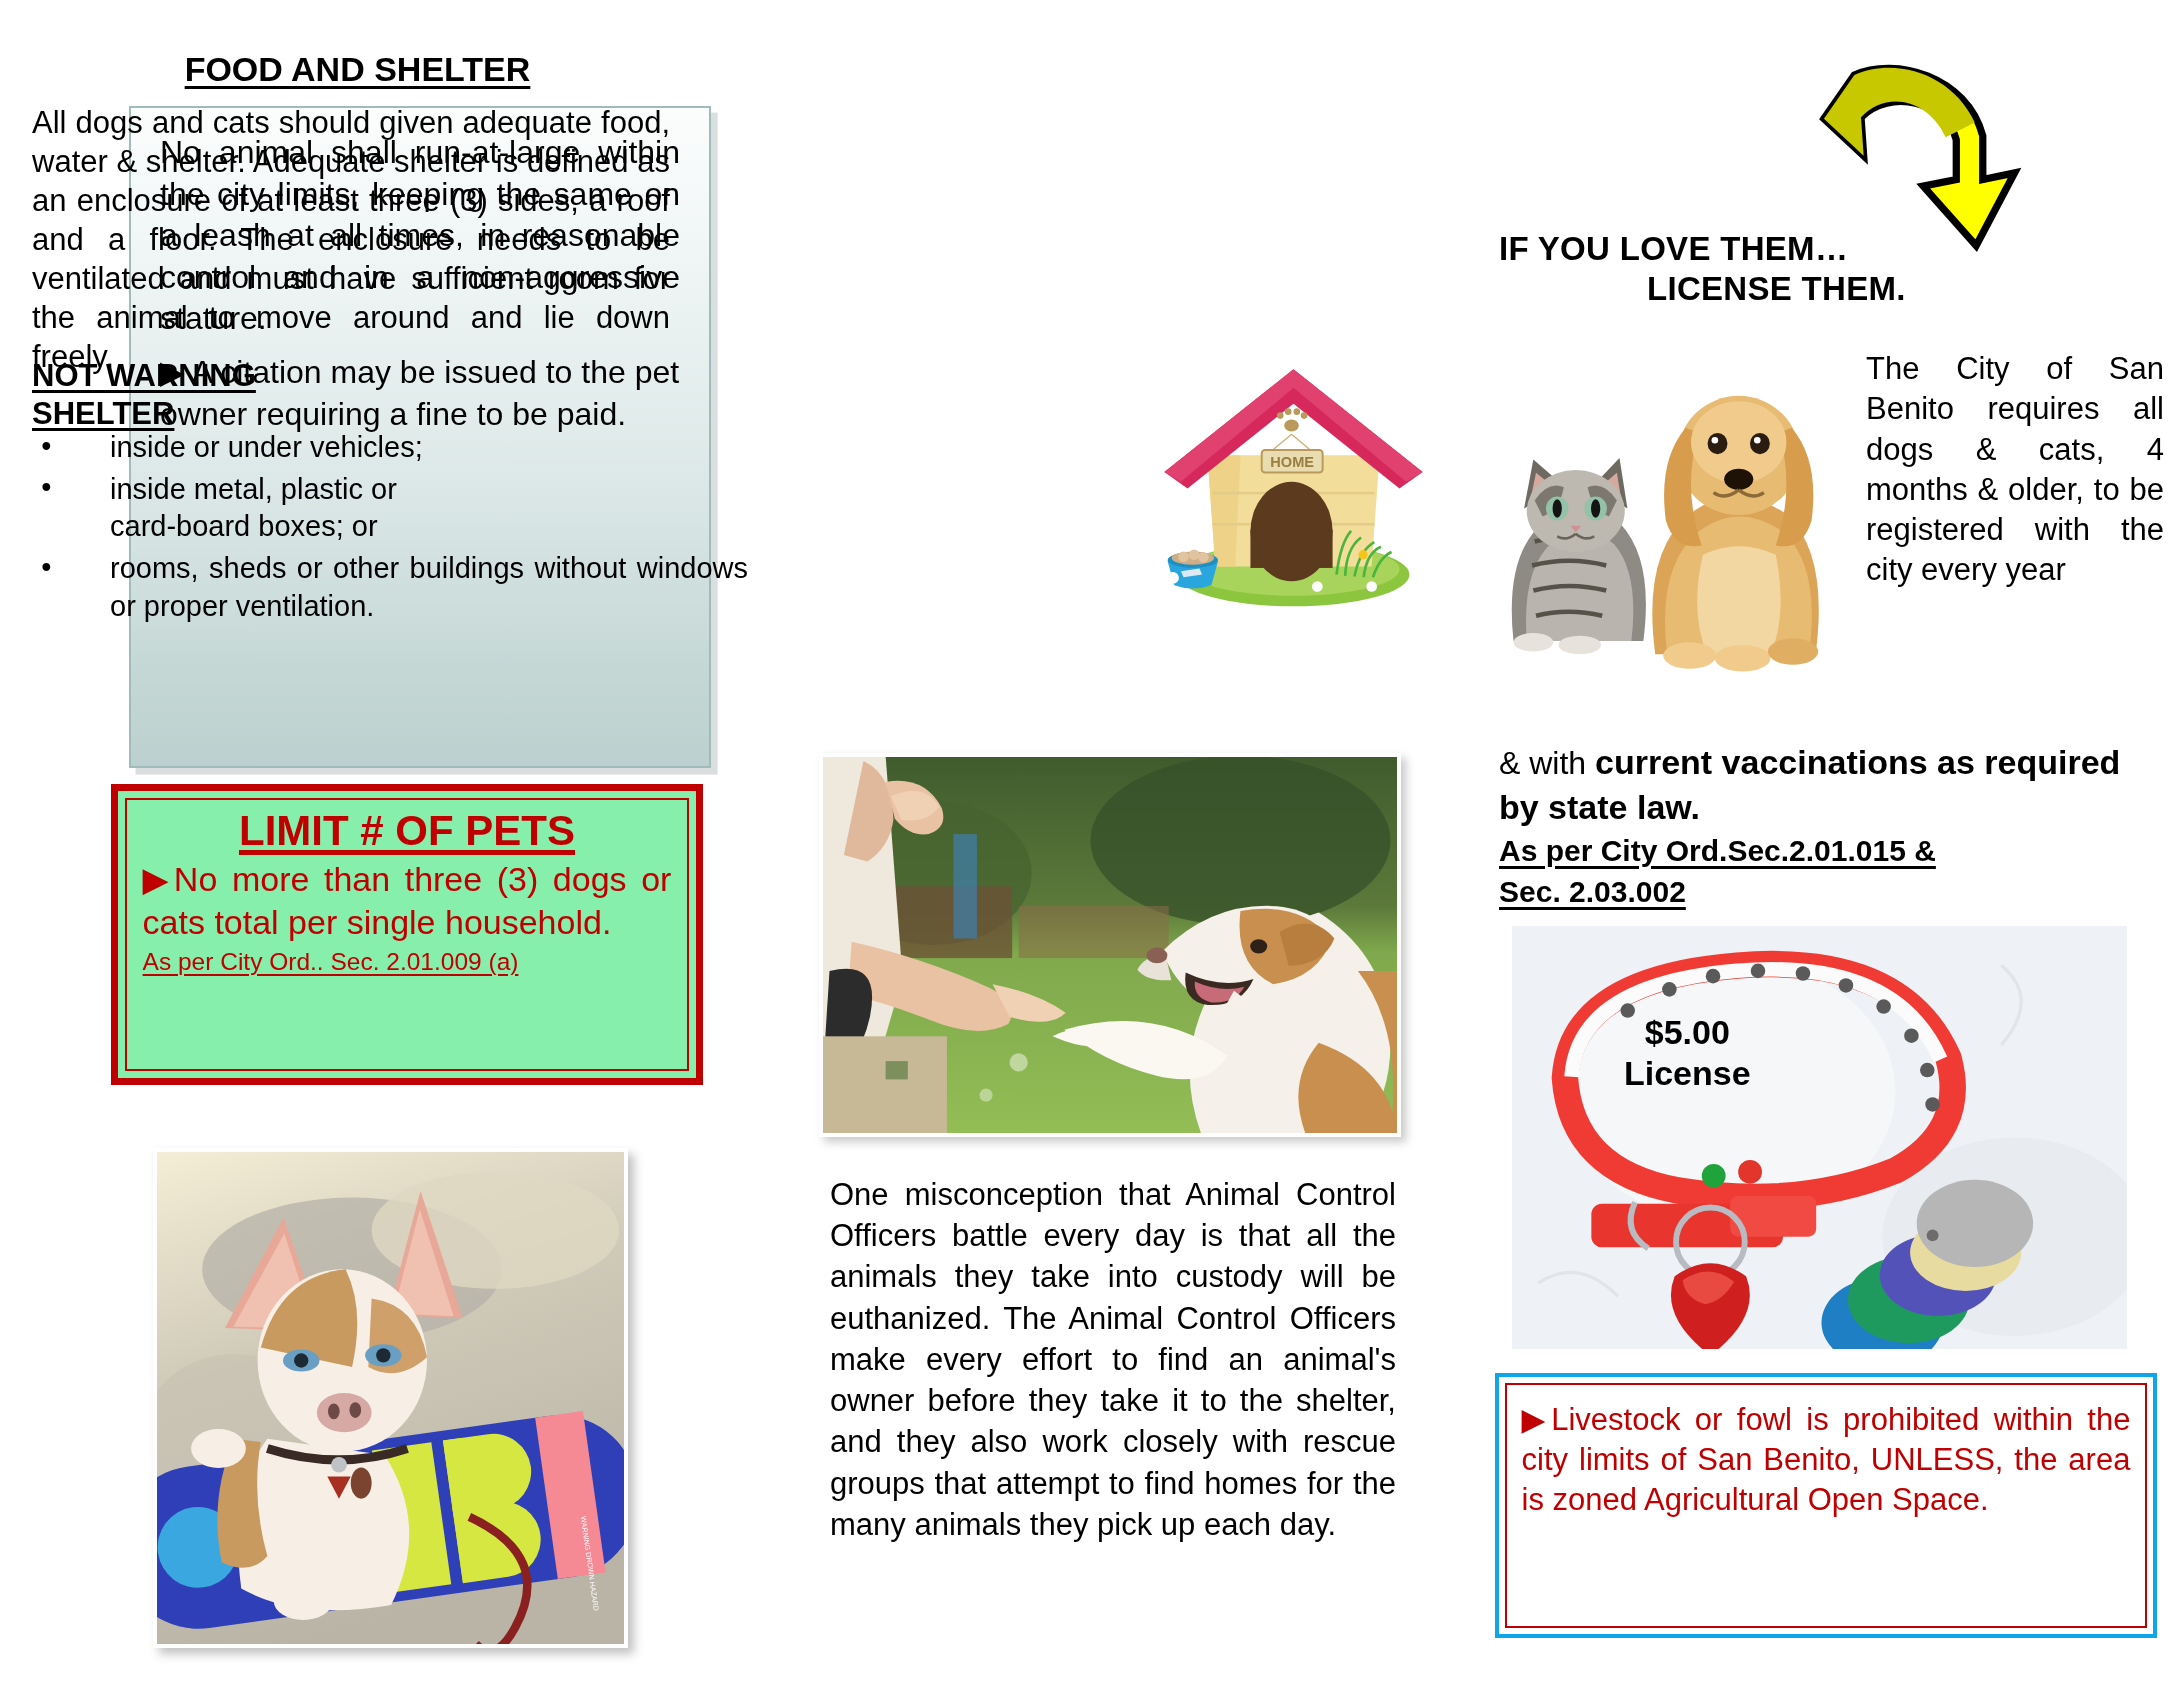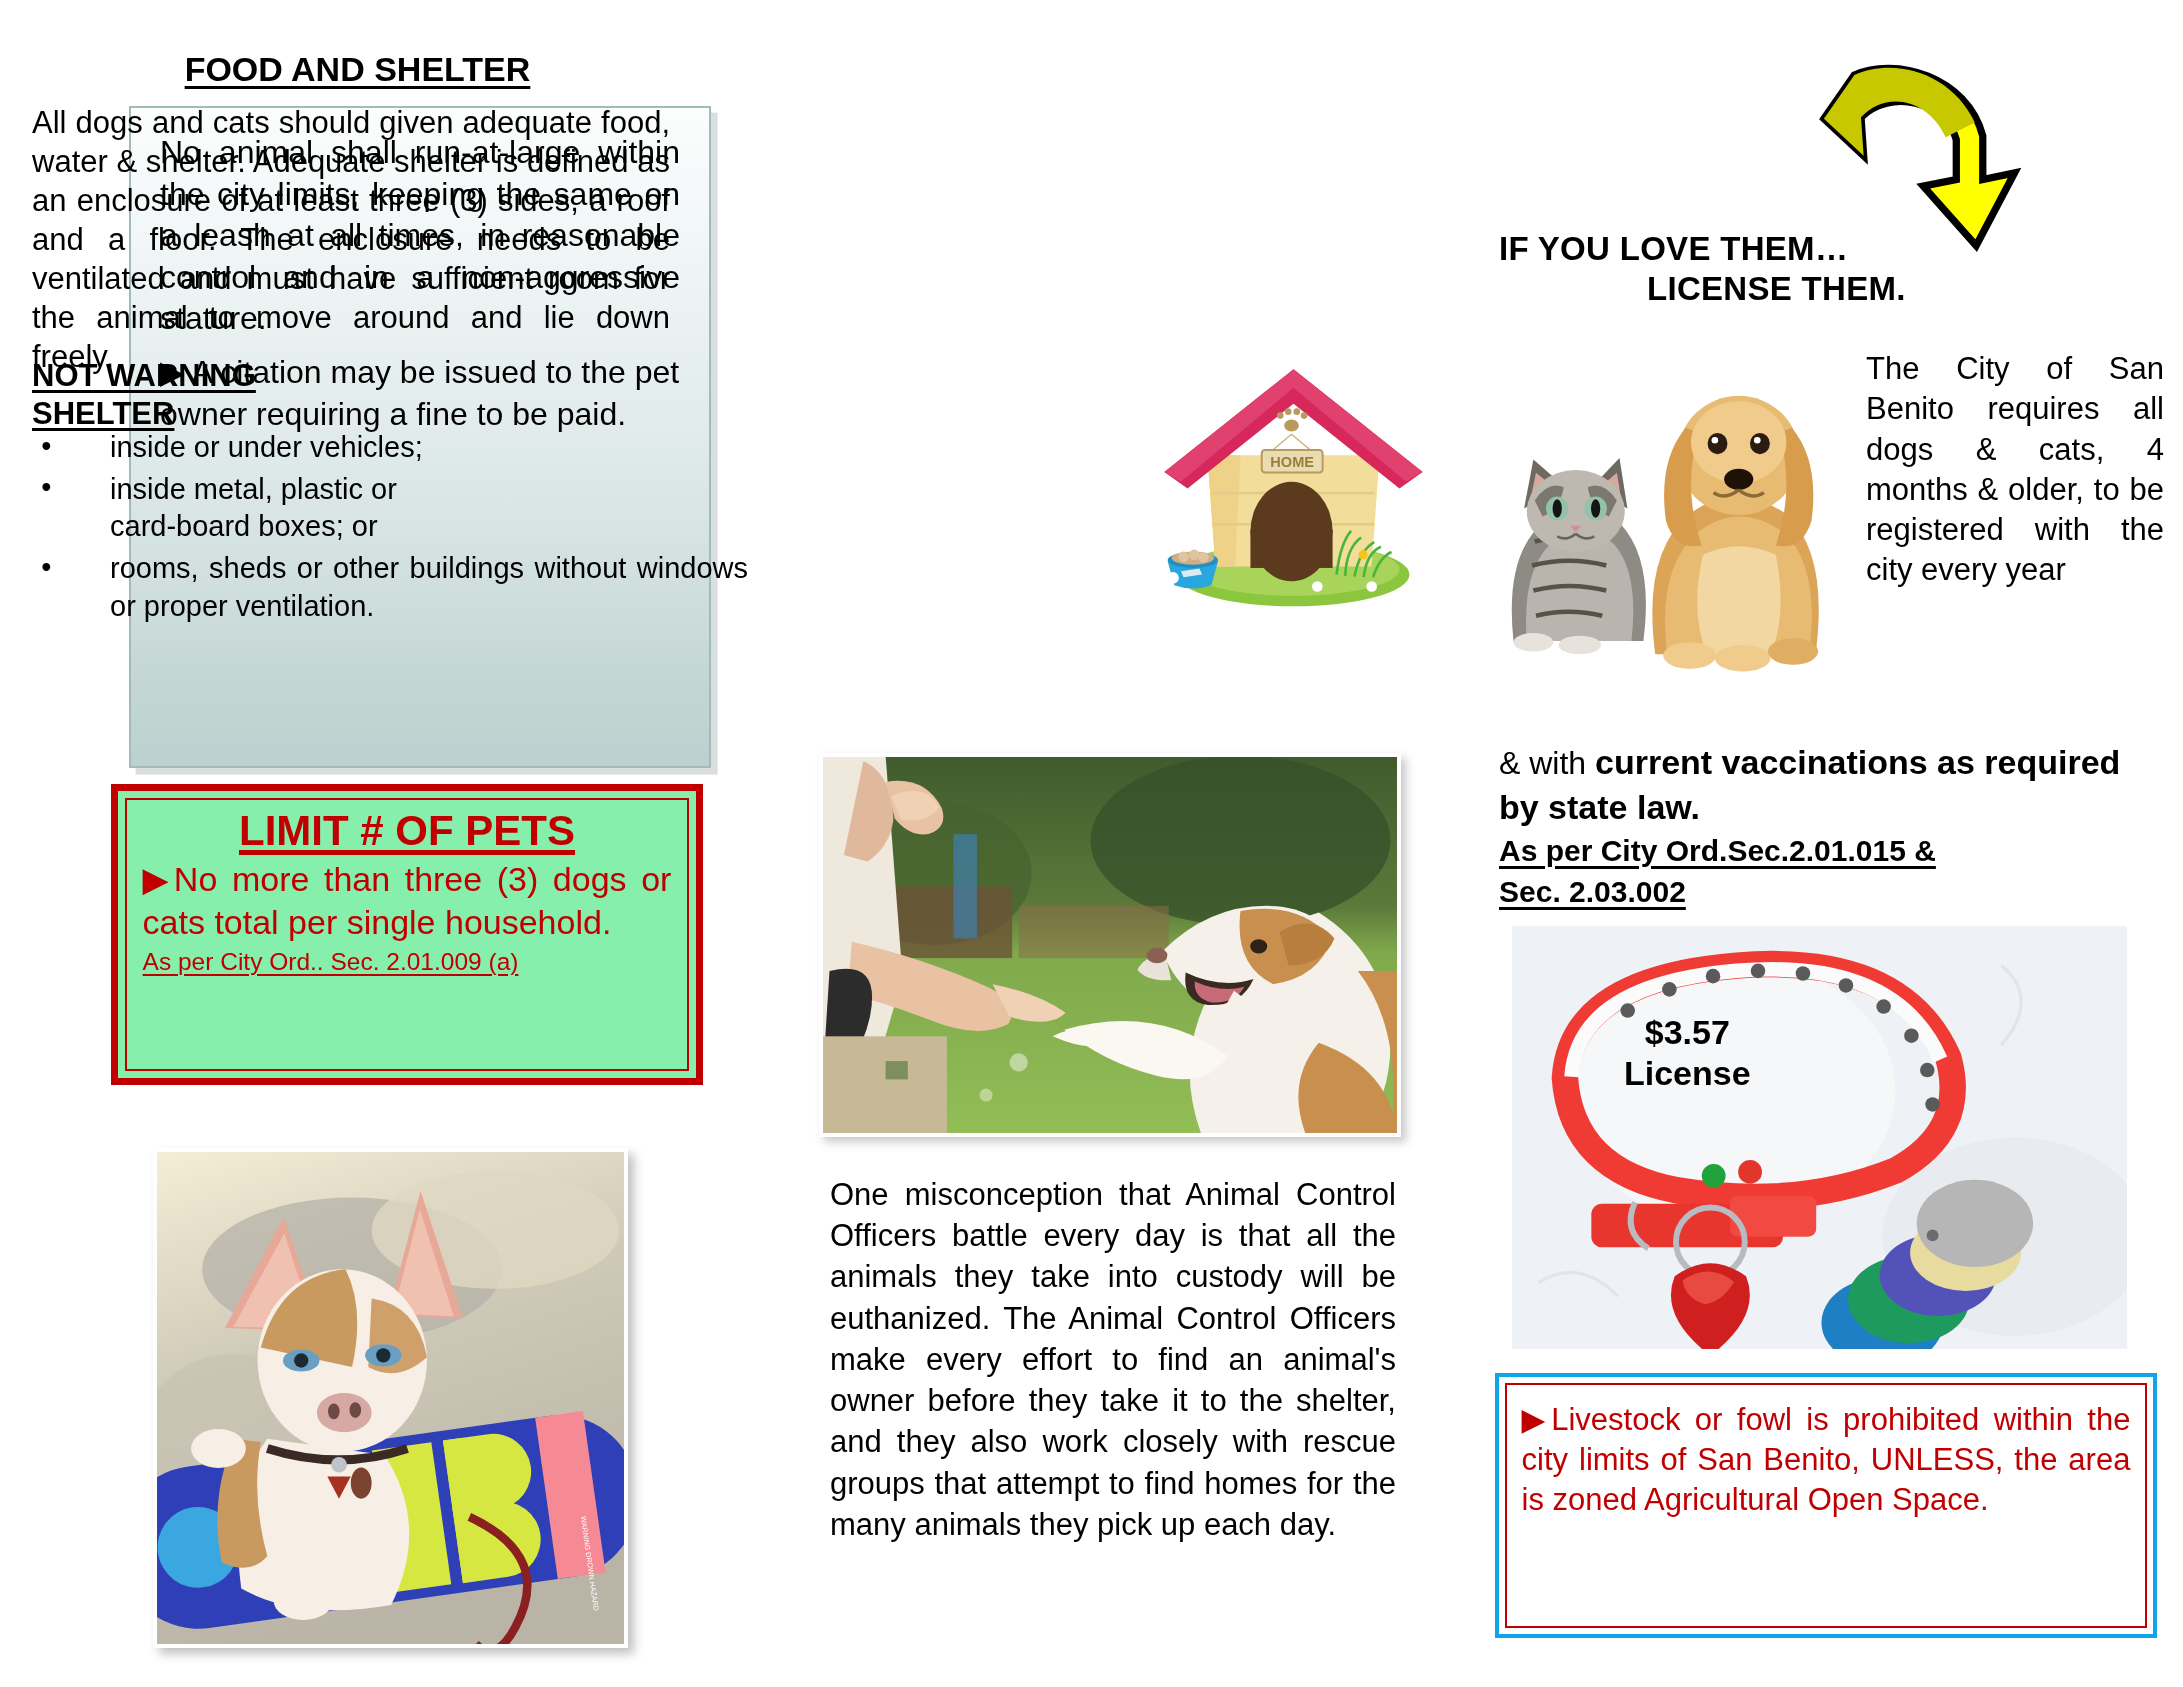--- a/index.html
+++ b/index.html
@@ -603,21 +603,21 @@
       <circle cx="636" cy="468" r="9" fill="#6c6c6c"></circle>
     </g>
     <g fill="none" stroke="#d9dde2" stroke-width="5" opacity="0.6">
       <path d="M740 60 q60 50 0 120"></path>
       <path d="M40 540 q60 -40 120 20"></path>
     </g>
   </svg>
 </div>
 
 <div id="price-label">
-  <div>$3.57</div>
+  <div>$5.00</div>
   <div>License</div>
 </div>
 
 <div id="livestock-box">
   <div id="livestock-inner">
     <p id="livestock-body">▶Livestock or fowl is prohibited within the city limits of San Benito, UNLESS, the area is zoned Agricultural Open Space.</p>
   </div>
 </div>
 
 

